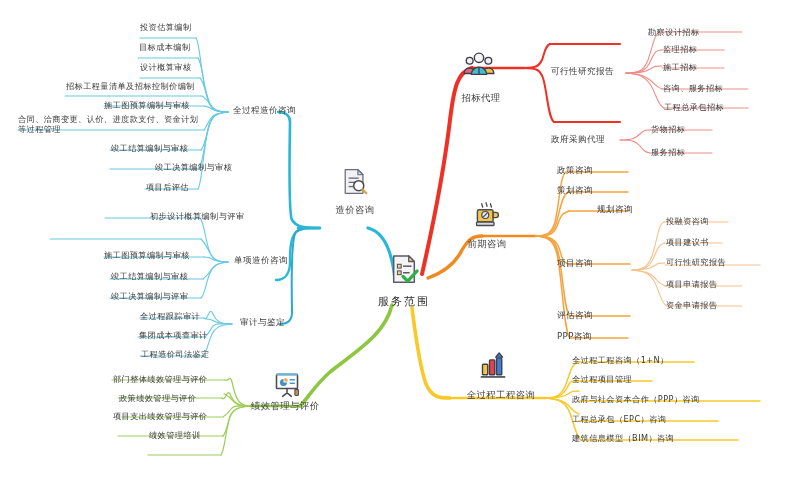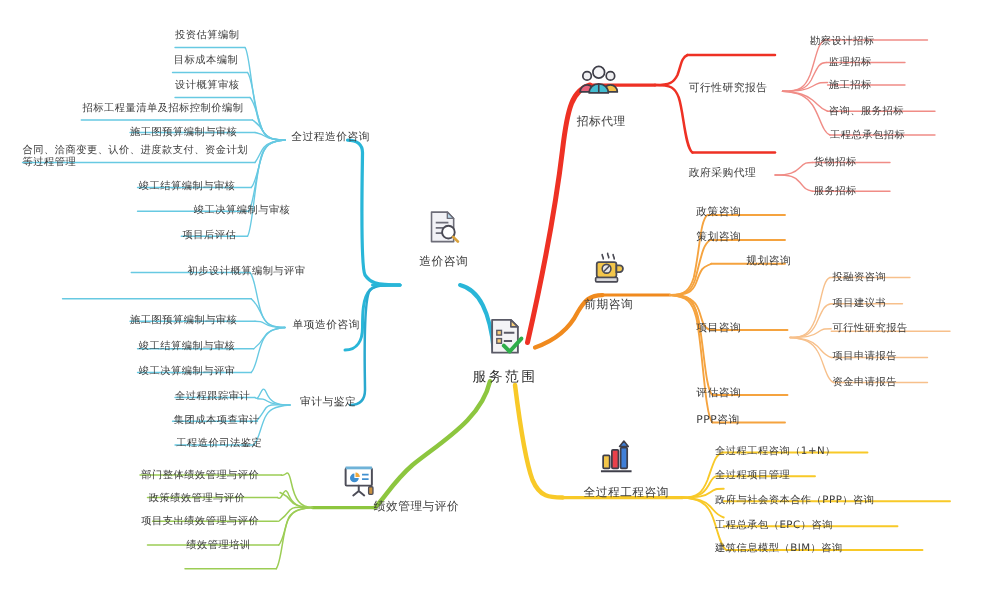--- a/index.html
+++ b/index.html
@@ -207,21 +207,21 @@
       <rect x="4" y="4" width="24" height="16" rx="1" fill="#ffffff" stroke="#4d4d58" stroke-width="1.8"></rect>
       <rect x="4" y="2.5" width="24" height="2.6" fill="#6fb3d8"></rect>
       <path d="M12 9a4 4 0 1 0 4 4h-4z" fill="#3f8fd0"></path>
       <path d="M13 8a4 4 0 0 1 4 4h-4z" fill="#f2a93b"></path>
       <line x1="19" y1="10" x2="25" y2="10" stroke="#3f8fd0" stroke-width="1.6"></line>
       <line x1="19" y1="14" x2="25" y2="14" stroke="#3f8fd0" stroke-width="1.6"></line>
       <path d="M16 20v5M11 29l5-4 5 4" fill="none" stroke="#4d4d58" stroke-width="1.8" stroke-linecap="round"></path>
       <rect x="25" y="21" width="4" height="7" rx="1" fill="#c9913f" stroke="#4d4d58" stroke-width="1.2"></rect>
     </svg>
   </div>
-  <div class="node l1" style="left:251px;top:400px;width:100px;text-align:left;margin-left:48px;">绩效管理与评价</div>
+  <div class="node l1" style="left:251px;top:400px;width:100px;text-align:left;">绩效管理与评价</div>
   <div class="node leaf" style="left:113px;top:374px;">部门整体绩效管理与评价</div>
   <div class="node leaf" style="left:119px;top:393px;">政策绩效管理与评价</div>
   <div class="node leaf" style="left:113px;top:411px;">项目支出绩效管理与评价</div>
   <div class="node leaf" style="left:149px;top:430px;">绩效管理培训</div>
 
   <div class="icon" style="left:462px;top:50px;">
     <svg class="ico-svg" width="34" height="30" viewBox="0 0 40 34">
       <g stroke="#3e3e48" stroke-width="1.6" stroke-linejoin="round">
         <circle cx="9" cy="12" r="4" fill="#f0f0f2"></circle>
         <path d="M2.5 27c0-4 3-6.5 6.5-6.5S15.5 23 15.5 27z" fill="#e8627a"></path>

